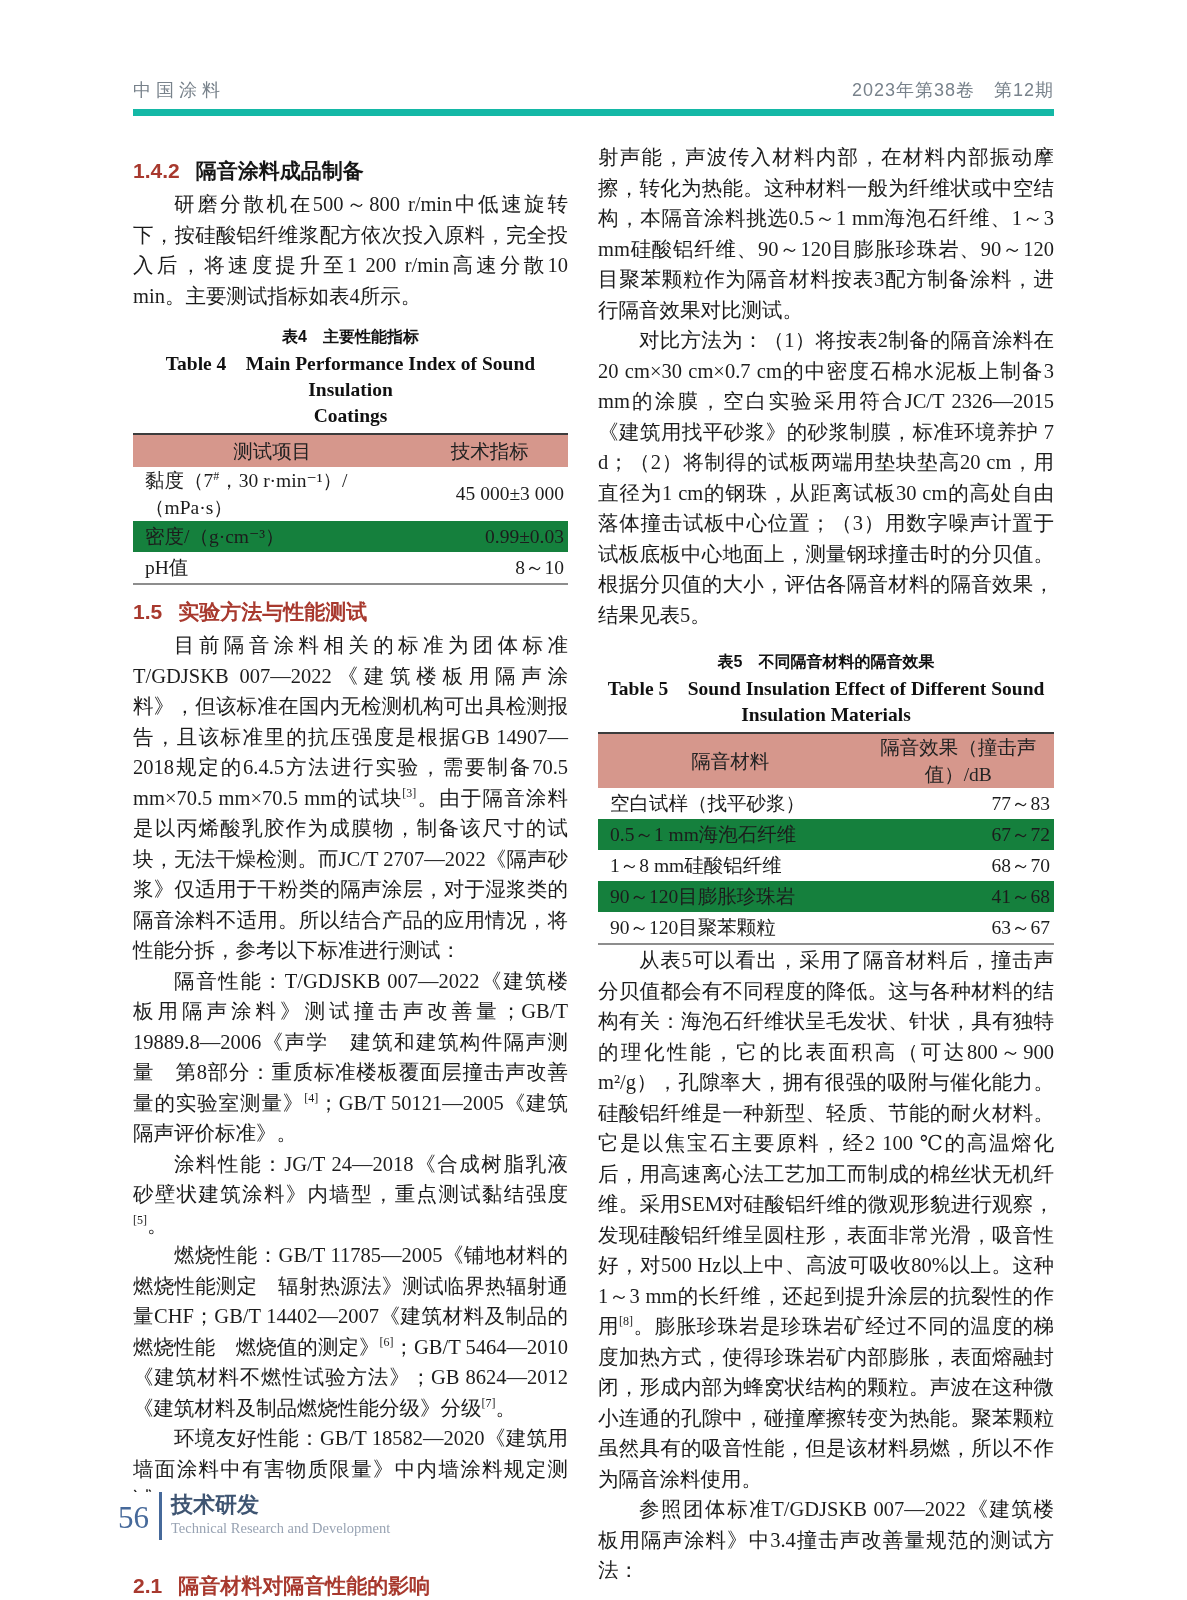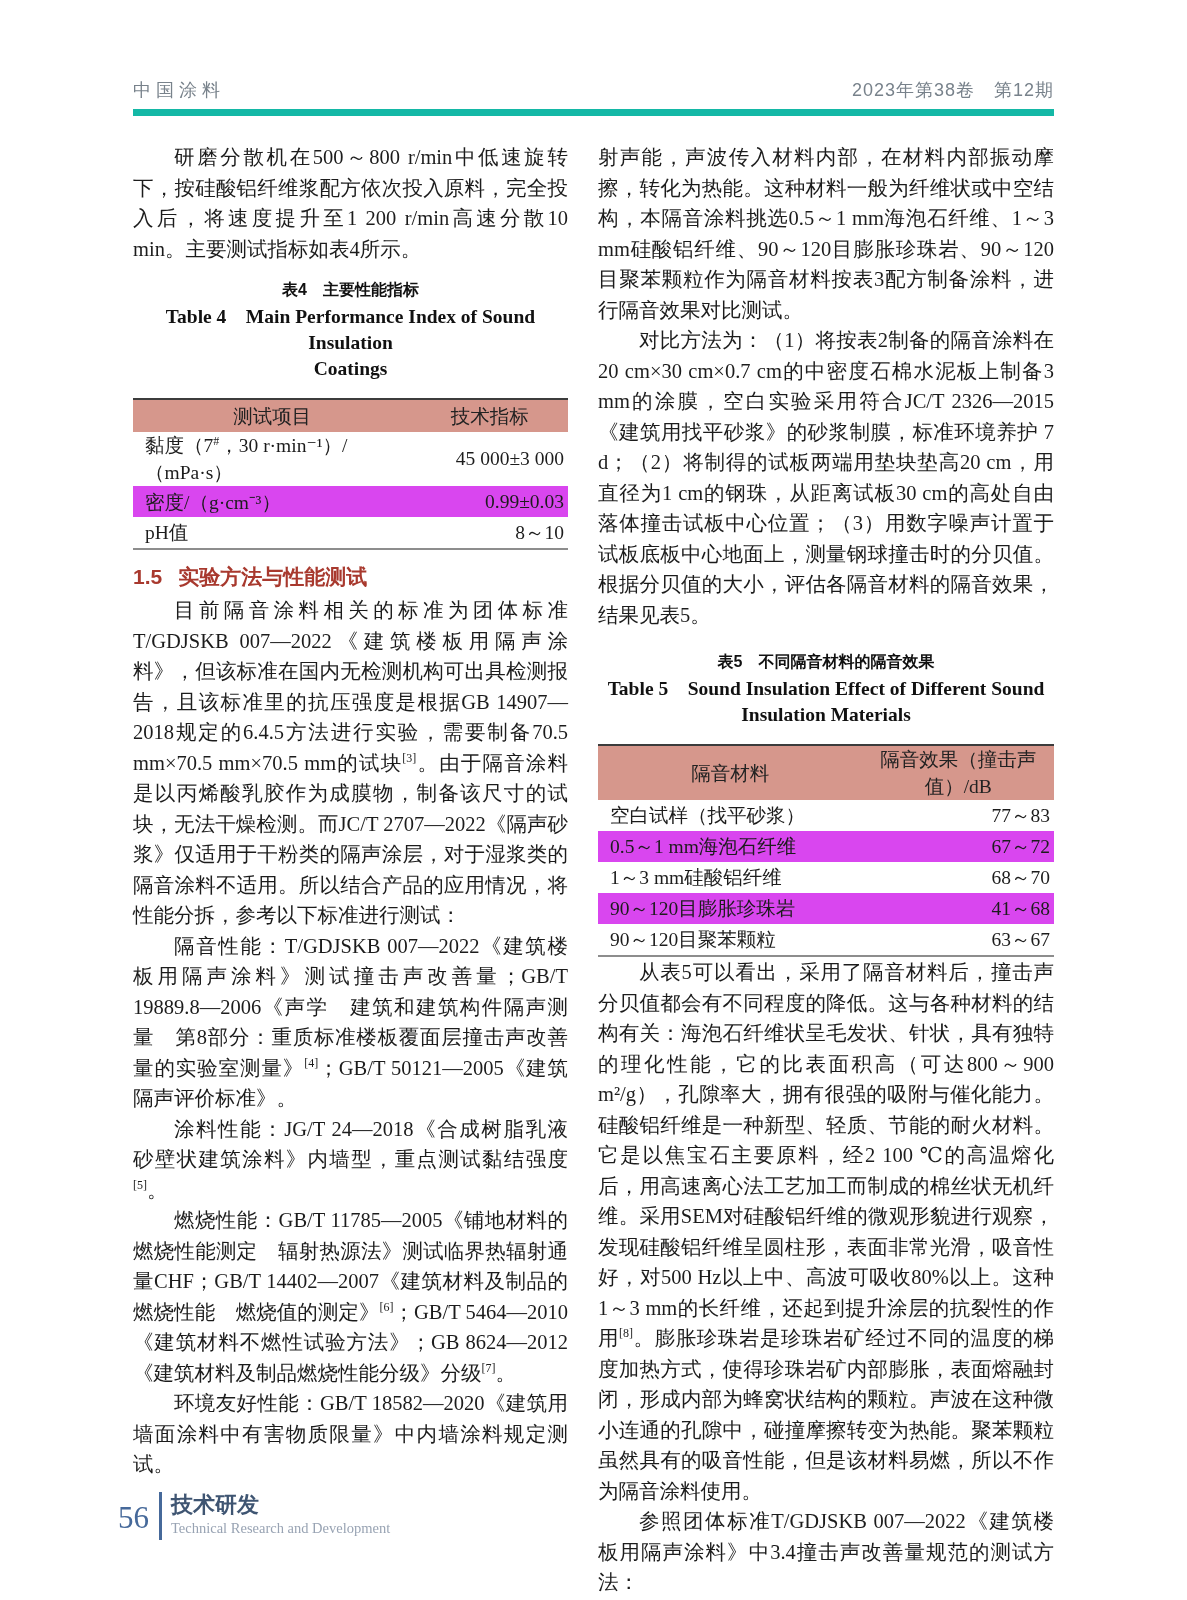--- a/index.html
+++ b/index.html
@@ -51,32 +51,32 @@
   .tcap{text-align:center;margin-top:12px;}
   .tcap .zh{
     font-family:"Liberation Sans","DejaVu Sans",sans-serif;
     font-weight:bold;font-size:16px;line-height:28px;color:#111;
   }
   .tcap .en{
     font-weight:bold;font-size:19.5px;line-height:26px;color:#111;
   }
   
   table.data{
-    width:100%;border-collapse:collapse;margin-top:16px;
+    width:100%;border-collapse:collapse;margin-top:4px;
     border-top:2px solid #3c3c3c;border-bottom:2px solid #8d8d8d;
     font-size:19.5px;
   }
   table.data td{padding:0 4px;height:31px;vertical-align:middle;}
   table.data .c1{text-align:left;padding-left:12px;}
   table.data .c2{text-align:right;}
   table.data tr.head td{
     background:#d6978c;text-align:center;color:#222;
     height:32px;padding-left:4px;
   }
-  table.data tr.stripe td{background:#d946ef;font-family:Liberation Serif, serif;}
+  table.data tr.stripe td{background:#15803d;}
   .t4 .c1{width:64%;} .t4 .c2{width:36%;}
   .t5 .c1{width:58%;} .t5 .c2{width:42%;}
   .mt18{margin-top:18px;}
   .mt26{margin-top:12px;}
   .mt40{margin-top:38px;}
   
   .footer{
     position:absolute;left:118px;top:1492px;width:420px;height:78px;
     background:#ffffff;display:flex;align-items:flex-start;
   }
@@ -102,20 +102,23 @@
 
     <div class="runhead">
       <span class="journal">中国涂料</span>
       <span class="issue">2023年第38卷　第12期</span>
     </div>
 
     <div class="columns">
 
       <div class="col-left">
 
+        <div class="h3" style="margin-top:14px;">
+          <span class="num">1.4.2</span><span class="ttl">隔音涂料成品制备</span>
+        </div>
 
         <p class="body indent">研磨分散机在500～800 r/min中低速旋转下，按硅酸铝纤维浆配方依次投入原料，完全投入后，将速度提升至1 200 r/min高速分散10 min。主要测试指标如表4所示。</p>
 
         <div class="tcap">
           <div class="zh">表4　主要性能指标</div>
           <div class="en">Table 4　Main Performance Index of Sound Insulation</div>
           <div class="en">Coatings</div>
         </div>
 
         <table class="data t4">
@@ -178,21 +181,21 @@
           </tr>
           <tr>
             <td class="c1">空白试样（找平砂浆）</td>
             <td class="c2">77～83</td>
           </tr>
           <tr class="stripe">
             <td class="c1">0.5～1 mm海泡石纤维</td>
             <td class="c2">67～72</td>
           </tr>
           <tr>
-            <td class="c1">1～3 mm硅酸铝纤维</td>
+            <td class="c1">1～8 mm硅酸铝纤维</td>
             <td class="c2">68～70</td>
           </tr>
           <tr class="stripe">
             <td class="c1">90～120目膨胀珍珠岩</td>
             <td class="c2">41～68</td>
           </tr>
           <tr>
             <td class="c1">90～120目聚苯颗粒</td>
             <td class="c2">63～67</td>
           </tr>

